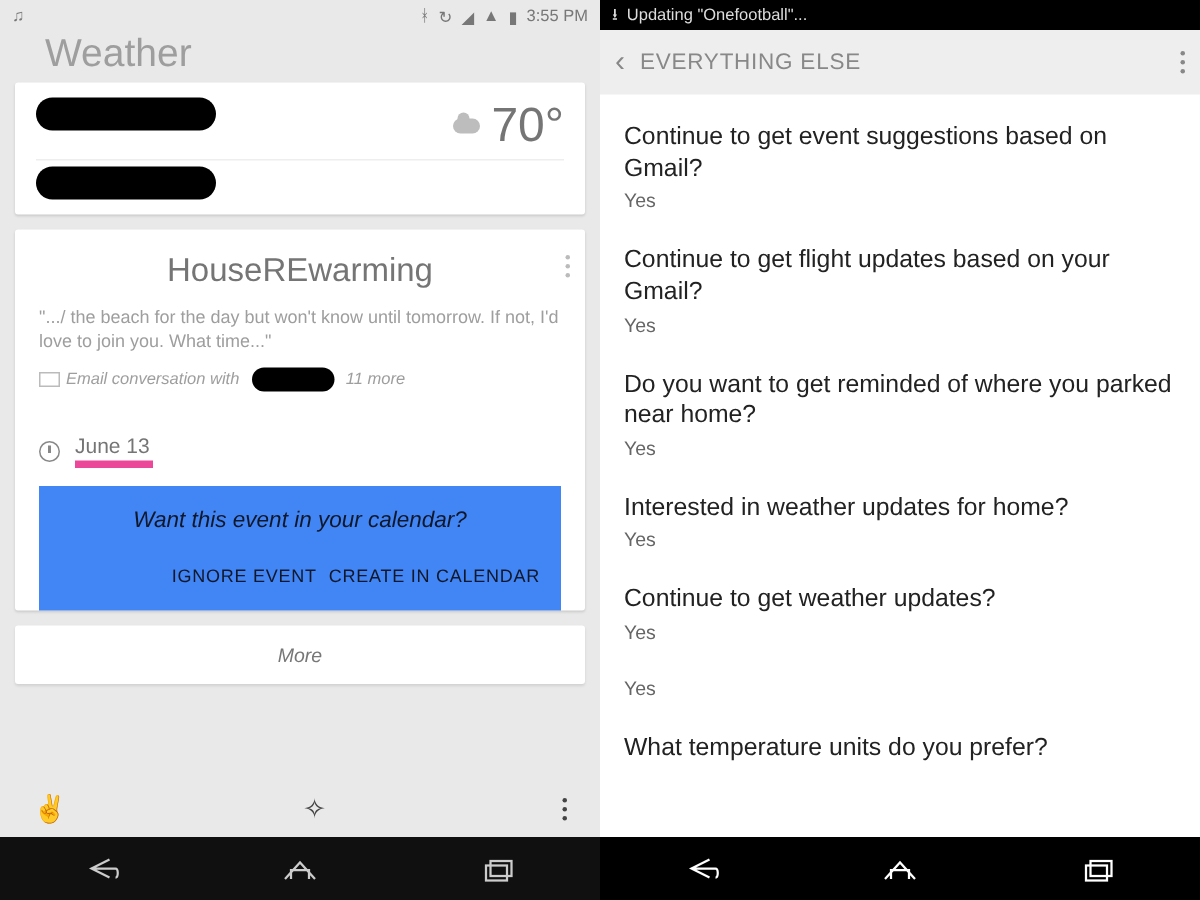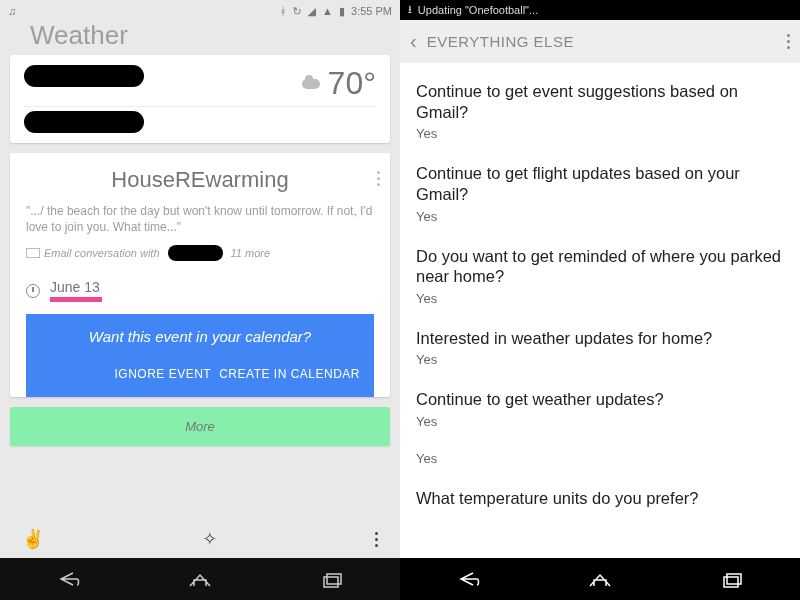--- a/index.html
+++ b/index.html
@@ -18,32 +18,32 @@
   .redact { width:120px; height:22px; background:#000; border-radius:11px;}
   .redact.sm { width:55px; height:16px; border-radius:8px; display:inline-block; vertical-align:middle; margin:0 4px;}
   .wright { display:flex; align-items:center; gap:8px; }
   .cloud { width:18px; height:10px; background:#bdbdbd; border-radius:6px; position:relative;}
   .cloud::before{content:"";position:absolute;width:8px;height:8px;background:#bdbdbd;border-radius:50%;top:-4px;left:3px;}
   .temp { font-size:32px; color:#757575; font-weight:300;}
   .event-card { padding:14px 16px 0 16px; position:relative;}
   .event-title { font-size:22px; color:#757575; font-weight:300; margin-bottom:10px;text-align:center;}
   .event-dots { position:absolute; top:14px; right:10px; color:#bbb; font-size:16px; letter-spacing:0; line-height:4px;}
   .ev-quote { font-size:12px; color:#9e9e9e; line-height:1.35; margin-bottom:10px;}
-  .ev-meta { font-size:11px; color:#9e9e9e; font-style:italic; display:flex; align-items:center; gap:4px; margin-bottom:14px;text-align:center;}
+  .ev-meta { font-size:11px; color:#9e9e9e; font-style:italic; display:flex; align-items:center; gap:4px; margin-bottom:24px;text-align:center;}
   .env-icon { width:14px; height:10px; border:1px solid #bbb; position:relative; display:inline-block;}
   .env-icon::after{content:"";position:absolute;left:0;right:0;top:0;height:0;border-top:5px solid transparent;}
   .date-row{ display:flex; align-items:center; gap:10px; padding:4px 0 12px 0; color:#757575; font-size:14px;}
   .clock-icon{ width:14px;height:14px;border:1.5px solid #888;border-radius:50%;position:relative;}
   .clock-icon::after{content:"";position:absolute;width:1.5px;height:5px;background:#888;left:45%;top:15%;}
   .date-underline{ border-bottom:5px solid #ec4899; padding:0 2px 2px 0;}
-  .blue-bar{ background:#4285f4; color:#ffffff; padding:14px 10px 10px 10px; }
+  .blue-bar{ background:#4285f4; color:#0f172a; padding:14px 10px 10px 10px; }
   .blue-q{ text-align:center; font-style:italic; font-size:15px; margin-bottom:16px;}
   .blue-actions{ display:flex; justify-content:flex-end; font-size:12px; letter-spacing:0.5px;}
   .blue-actions span{ padding:6px 4px; }
-  .more-card{ background:#86efac; text-align:center; padding:12px 0; font-size:13px; color:#777; font-style:italic; border-radius:2px; box-shadow:0 1px 2px rgba(0,0,0,0.1);}
+  .more-card{ background:#ffffff; text-align:center; padding:12px 0; font-size:13px; color:#777; font-style:italic; border-radius:2px; box-shadow:0 1px 2px rgba(0,0,0,0.1);}
   .l-bottom{ margin-top:auto; display:flex; justify-content:space-between; align-items:center; padding:8px 22px; }
   .l-nav{ height:42px; background:#101010; display:flex; justify-content:space-around; align-items:center;}
   
   .right { background:#fff; display:flex; flex-direction:column;}
   .r-status{ height:20px; background:#000; color:#ddd; font-size:11px; display:flex; align-items:center; padding:0 8px; gap:6px;}
   .r-head{ background:#eeeeee; display:flex; align-items:center; padding:10px 10px; gap:10px;}
   .r-head .back{ font-size:20px; color:#888;}
   .r-head .title{ font-size:15px; color:#888; letter-spacing:0.5px; flex:1;}
   .r-head .menu{ color:#888; font-size:4px; line-height:4px;}
   .settings{ flex:1; overflow:hidden; padding:8px 0;}

